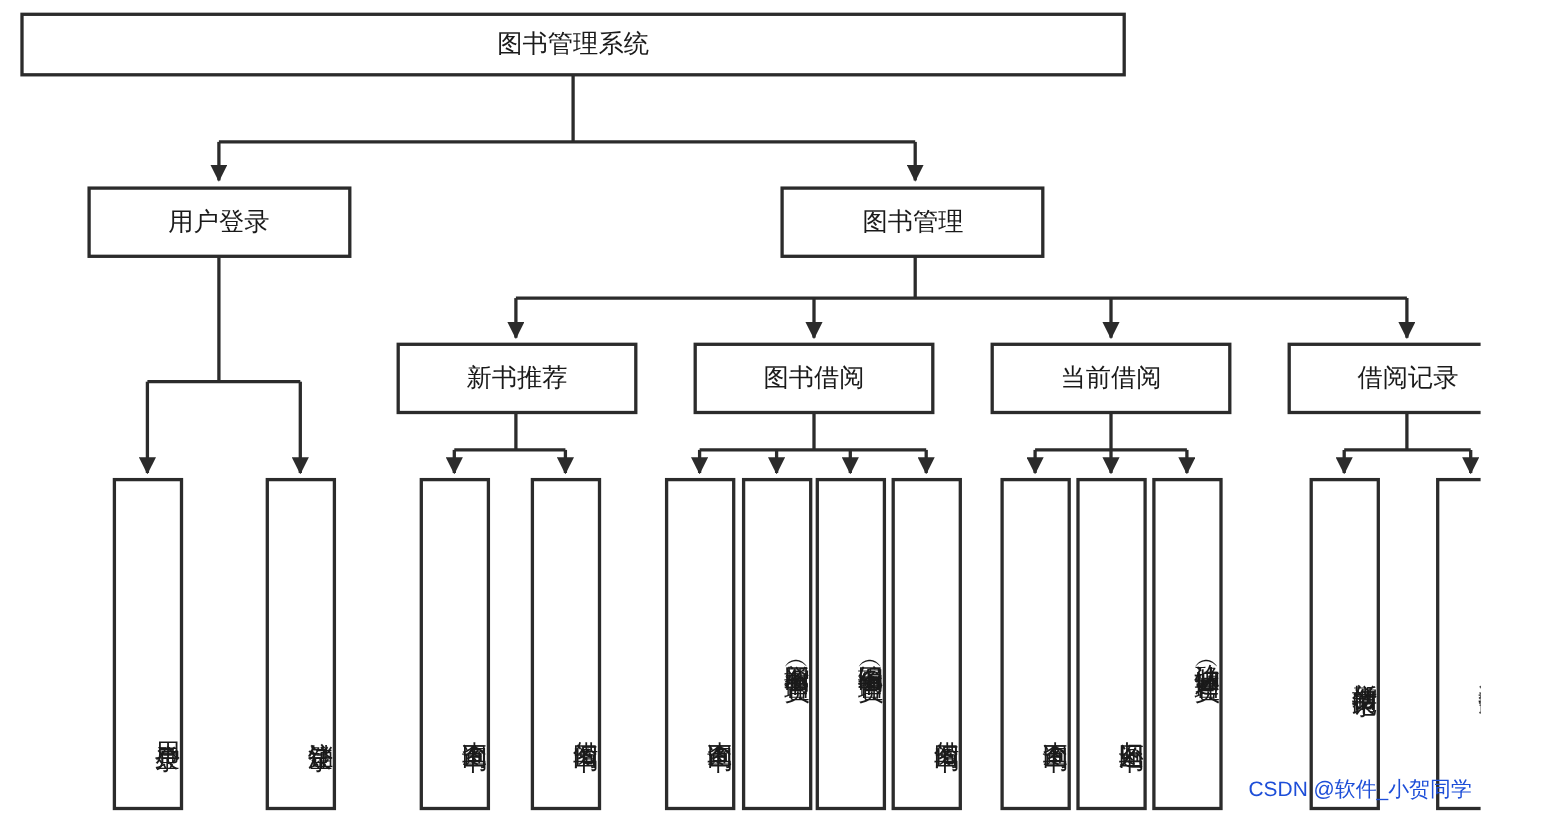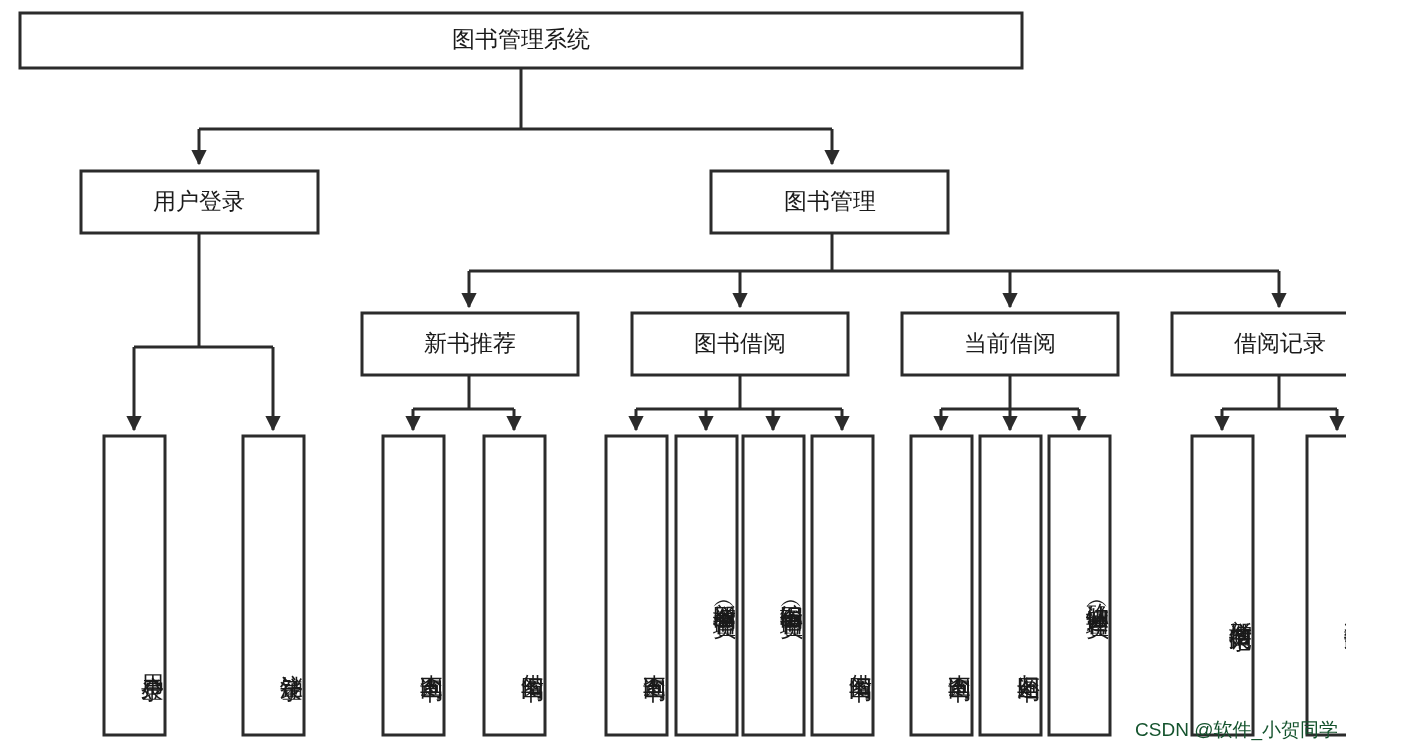--- a/index.html
+++ b/index.html
@@ -56,24 +56,24 @@
     letter-spacing: 2px;
     display: flex;
     align-items: flex-start;
     justify-content: center;
     pointer-events: none;
     text-align: center;
   }
   .watermark {
     position: absolute;
     right: 8px;
-    bottom: 4px;
+    bottom: 16px;
     font-family: "Liberation Sans", "DejaVu Sans", sans-serif;
     font-size: 19px;
-    color: #14532d;
+    color: #1d4ed8;
     white-space: nowrap;
     user-select: none;
   }
 </style>
 </head>
 <body>
 
 <div id="diagram-root">
 
   <svg id="flow-svg" viewBox="0 0 1405 747">

